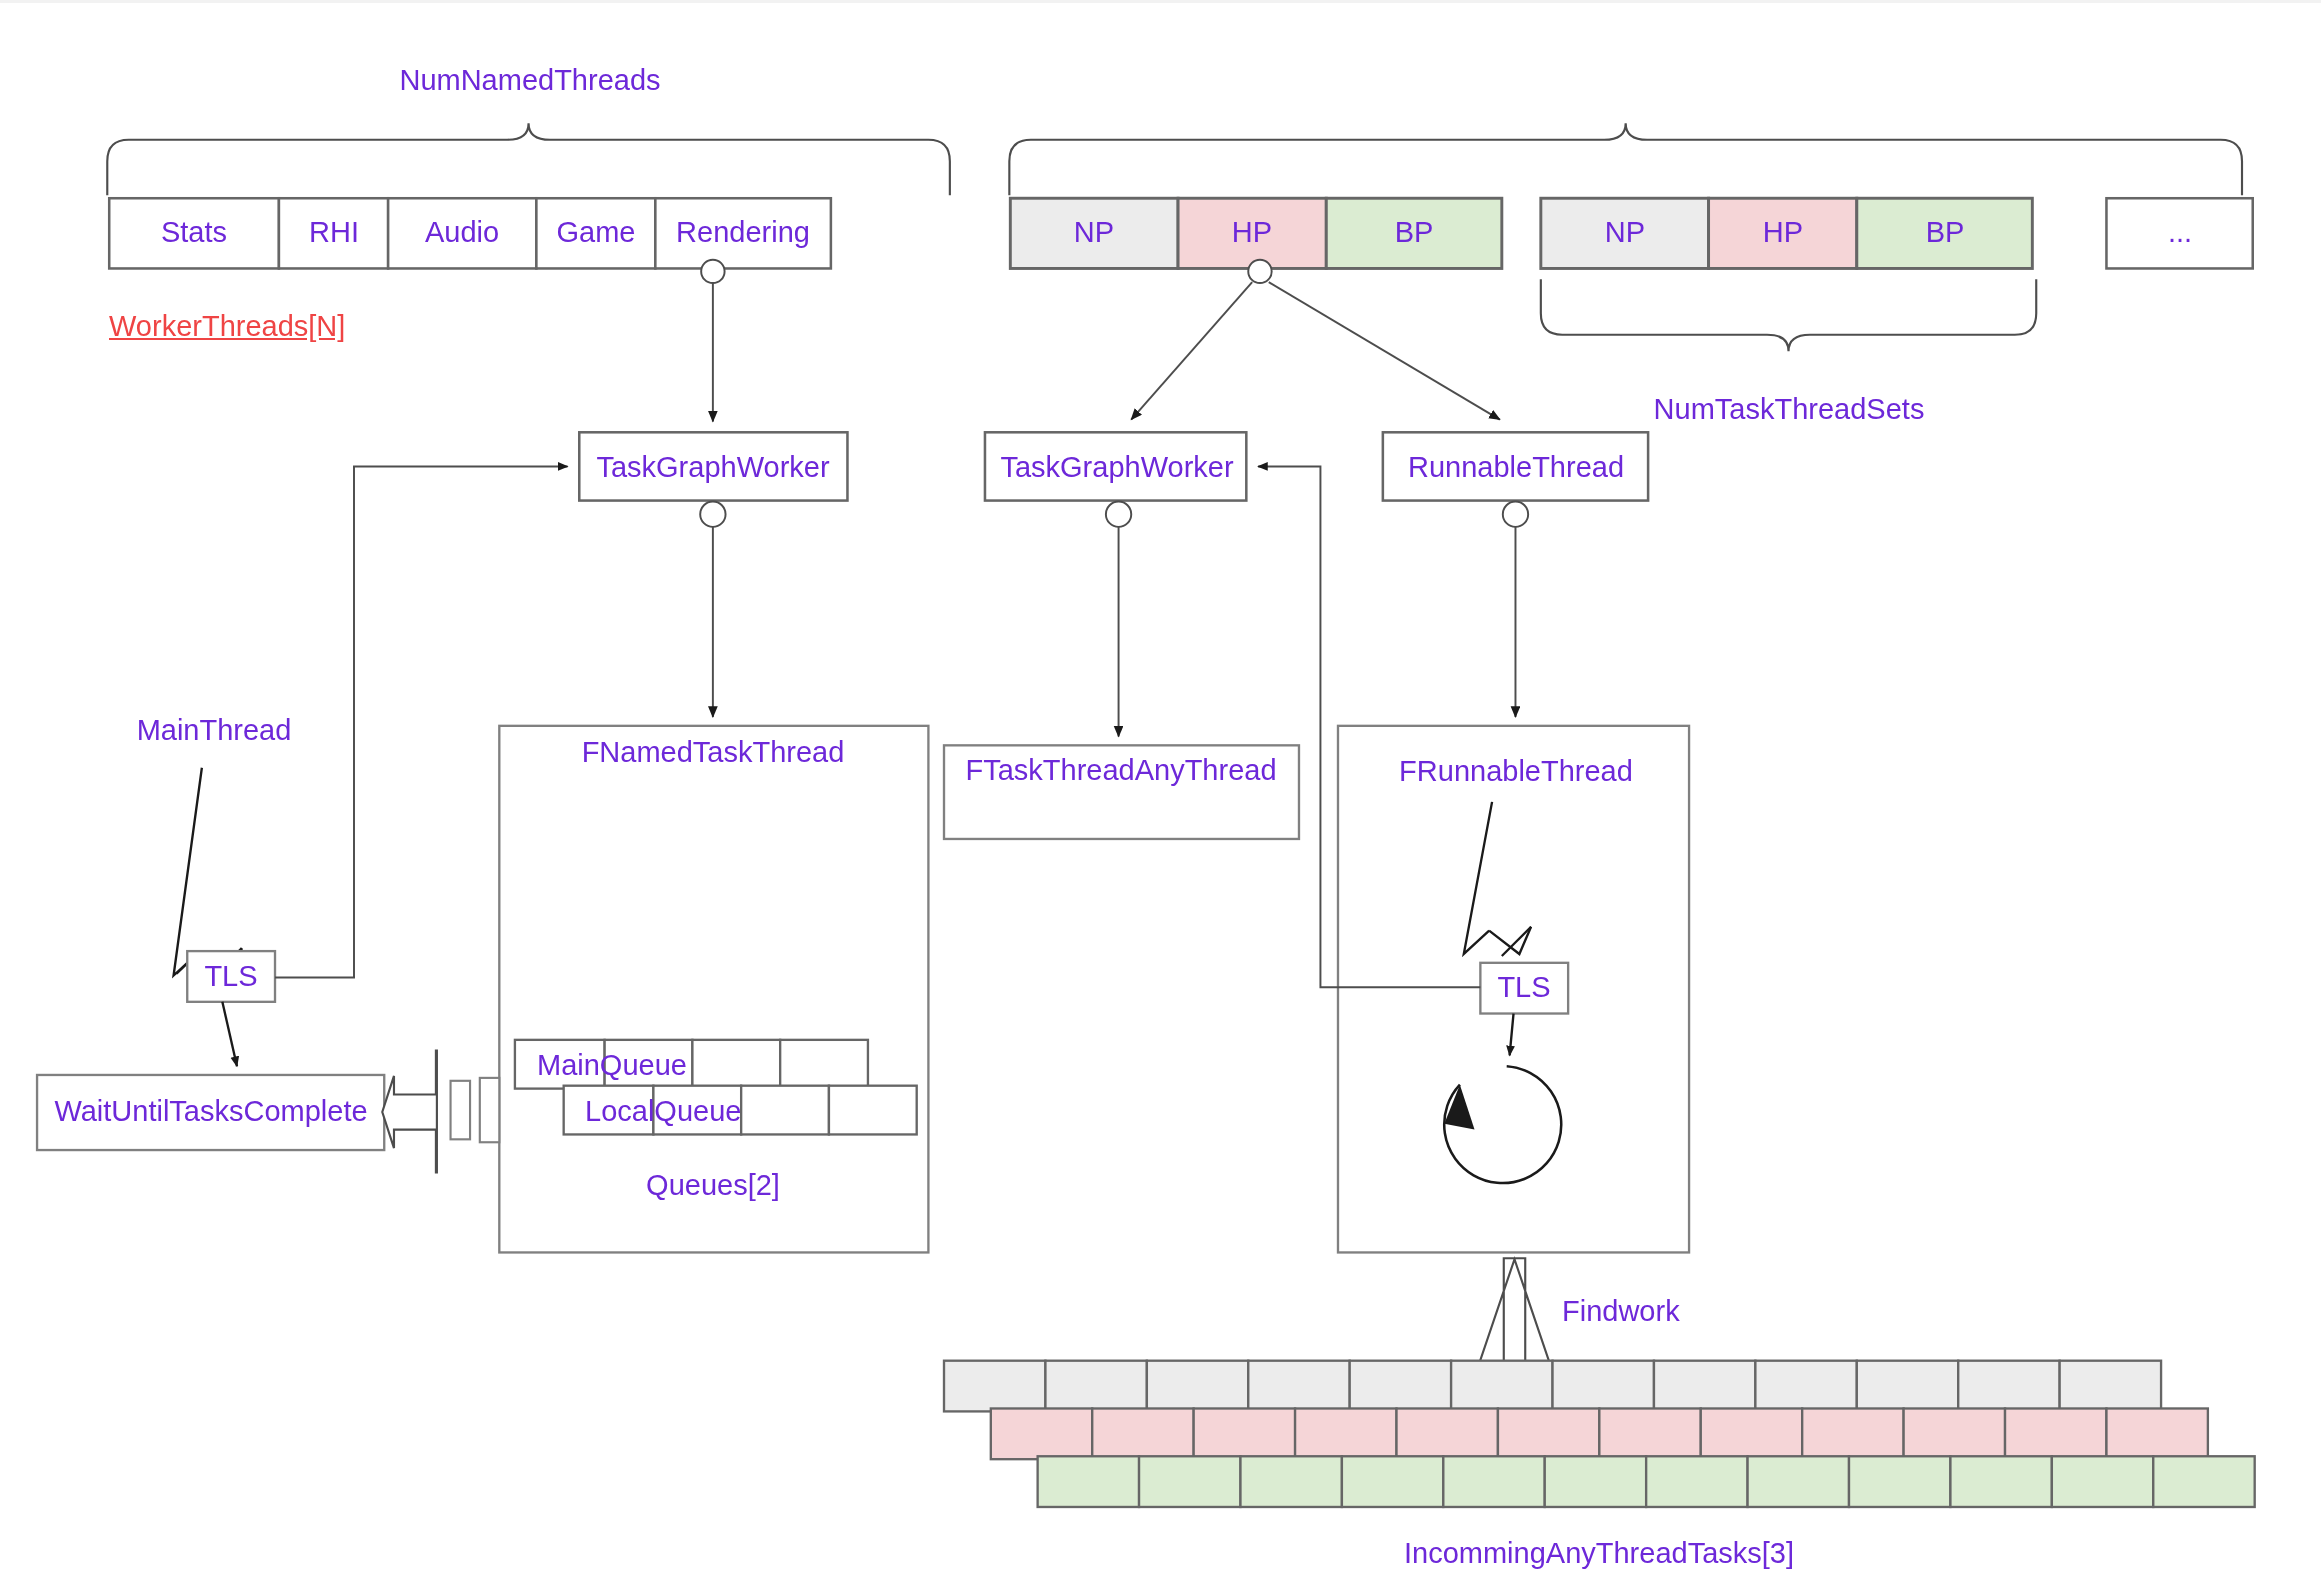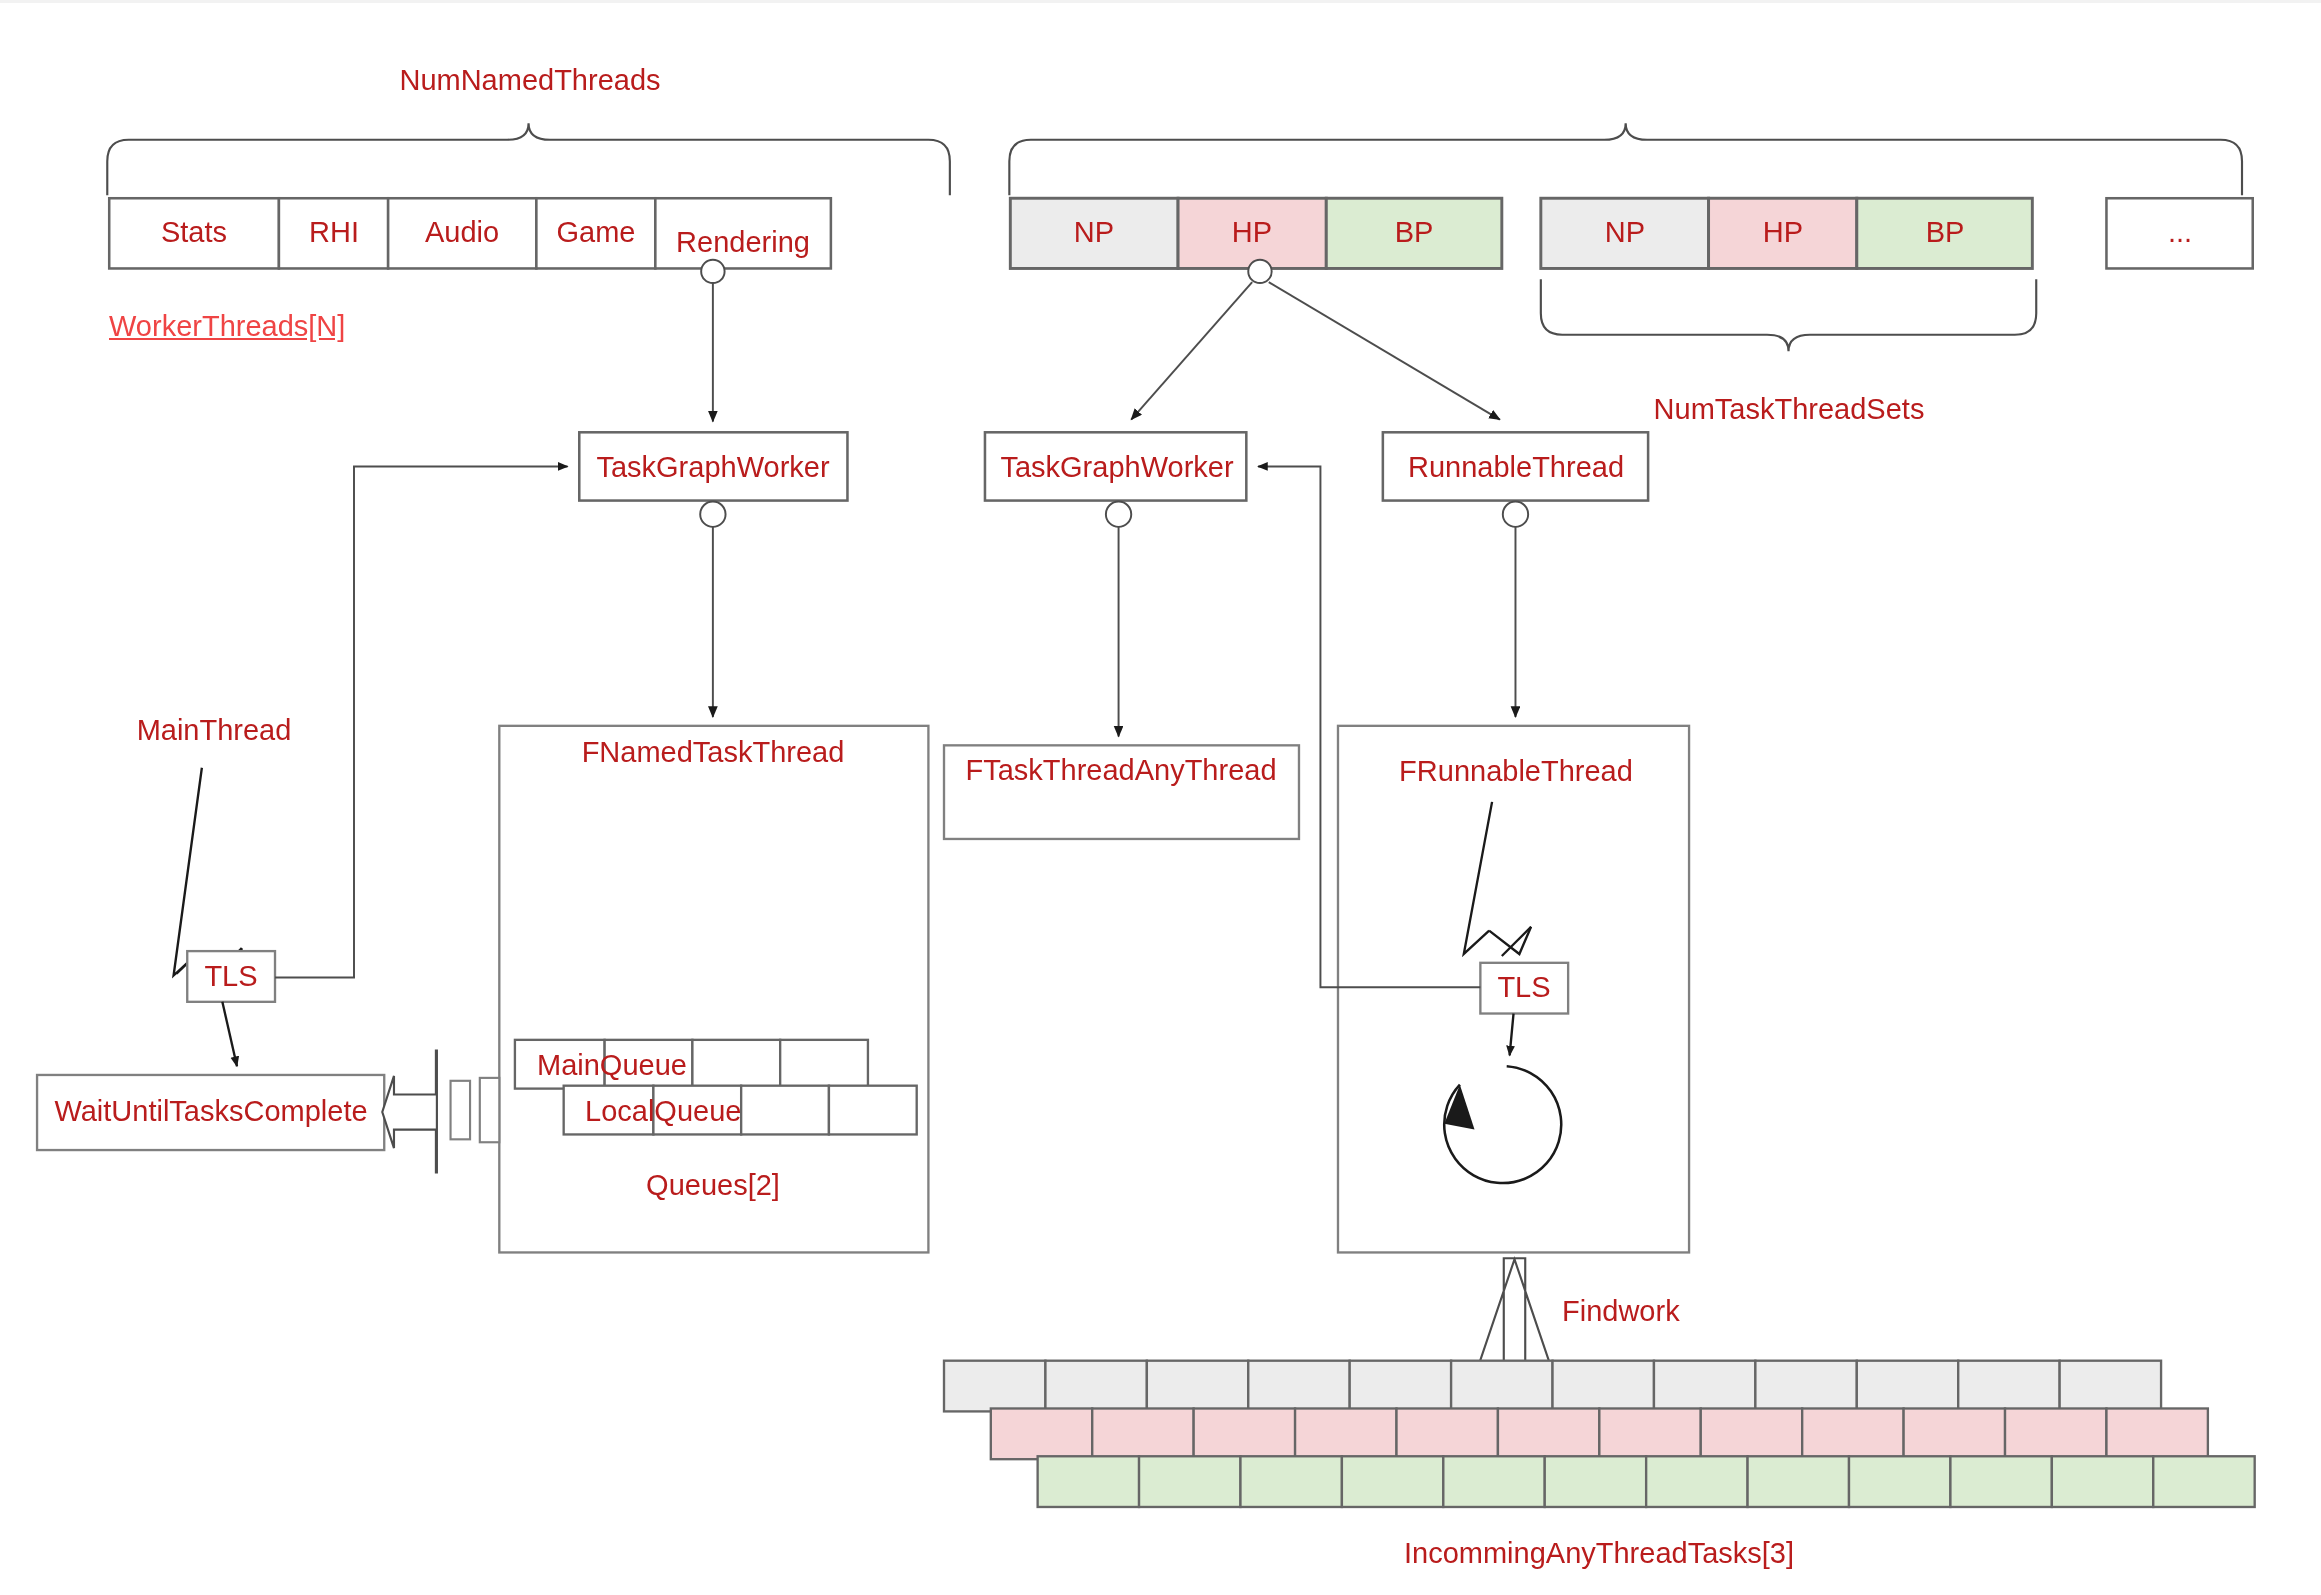--- a/index.html
+++ b/index.html
@@ -23,21 +23,21 @@
     left: 0;
     top: 0;
     width: 2321px;
     height: 1596px;
   }
   .lbl {
     position: absolute;
     white-space: nowrap;
     font-size: 29px;
     line-height: 1;
-    color: #b91c1c;
+    color: #6d28d9;
   }
   .lbl.c {
     transform: translateX(-50%);
     text-align: center;
   }
   .blue {
     color: #ef4444;
     text-decoration: underline;
   }
   .top-hairline {
@@ -246,21 +246,21 @@
     </g>
   </svg>
 
   <div class="lbl c" style="left:530px; top:66px;">NumNamedThreads</div>
   <div class="lbl c" style="left:1789px; top:395px;">NumTaskThreadSets</div>
 
   <div class="lbl c" style="left:194px; top:218px;">Stats</div>
   <div class="lbl c" style="left:334px; top:218px;">RHI</div>
   <div class="lbl c" style="left:462px; top:218px;">Audio</div>
   <div class="lbl c" style="left:596px; top:218px;">Game</div>
-  <div class="lbl c" style="left:743px; top:218px;margin-top:10px;">Rendering</div>
+  <div class="lbl c" style="left:743px; top:218px;">Rendering</div>
 
   <div class="lbl blue" style="left:109px; top:312px;">WorkerThreads[N]</div>
 
   <div class="lbl c" style="left:1094px; top:218px;">NP</div>
   <div class="lbl c" style="left:1252px; top:218px;">HP</div>
   <div class="lbl c" style="left:1414px; top:218px;">BP</div>
 
   <div class="lbl c" style="left:1625px; top:218px;">NP</div>
   <div class="lbl c" style="left:1783px; top:218px;">HP</div>
   <div class="lbl c" style="left:1945px; top:218px;">BP</div>

